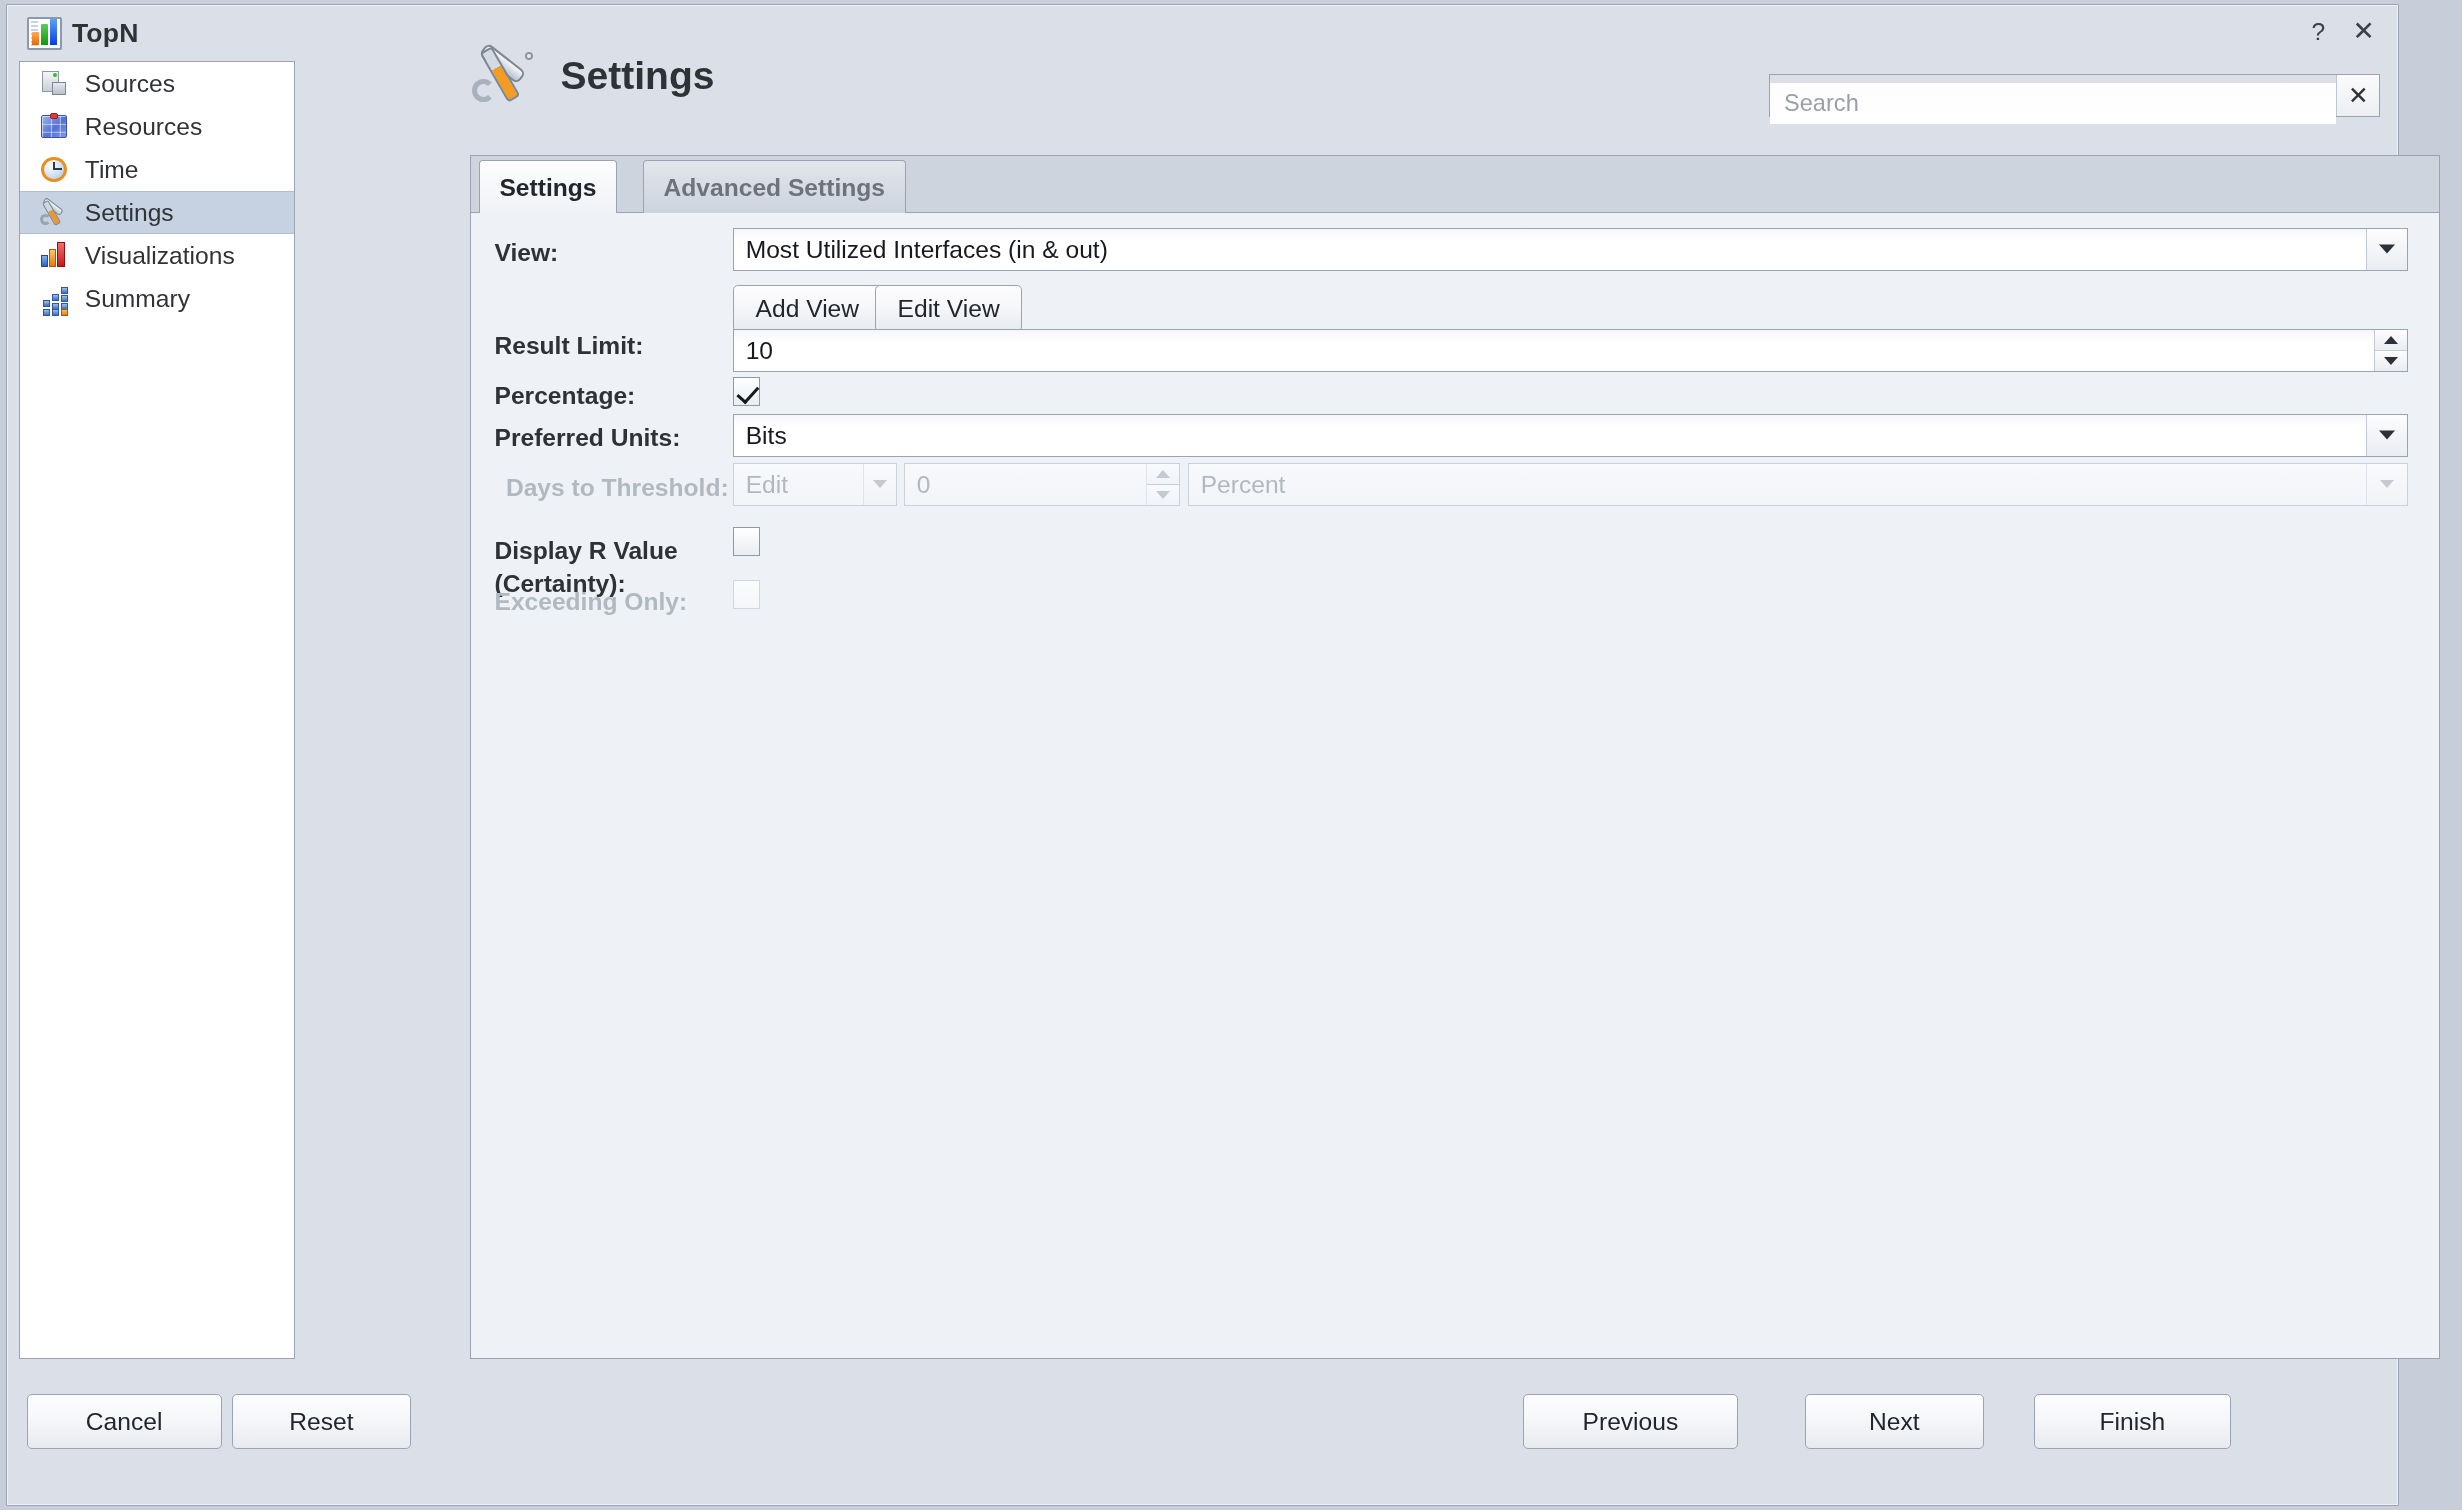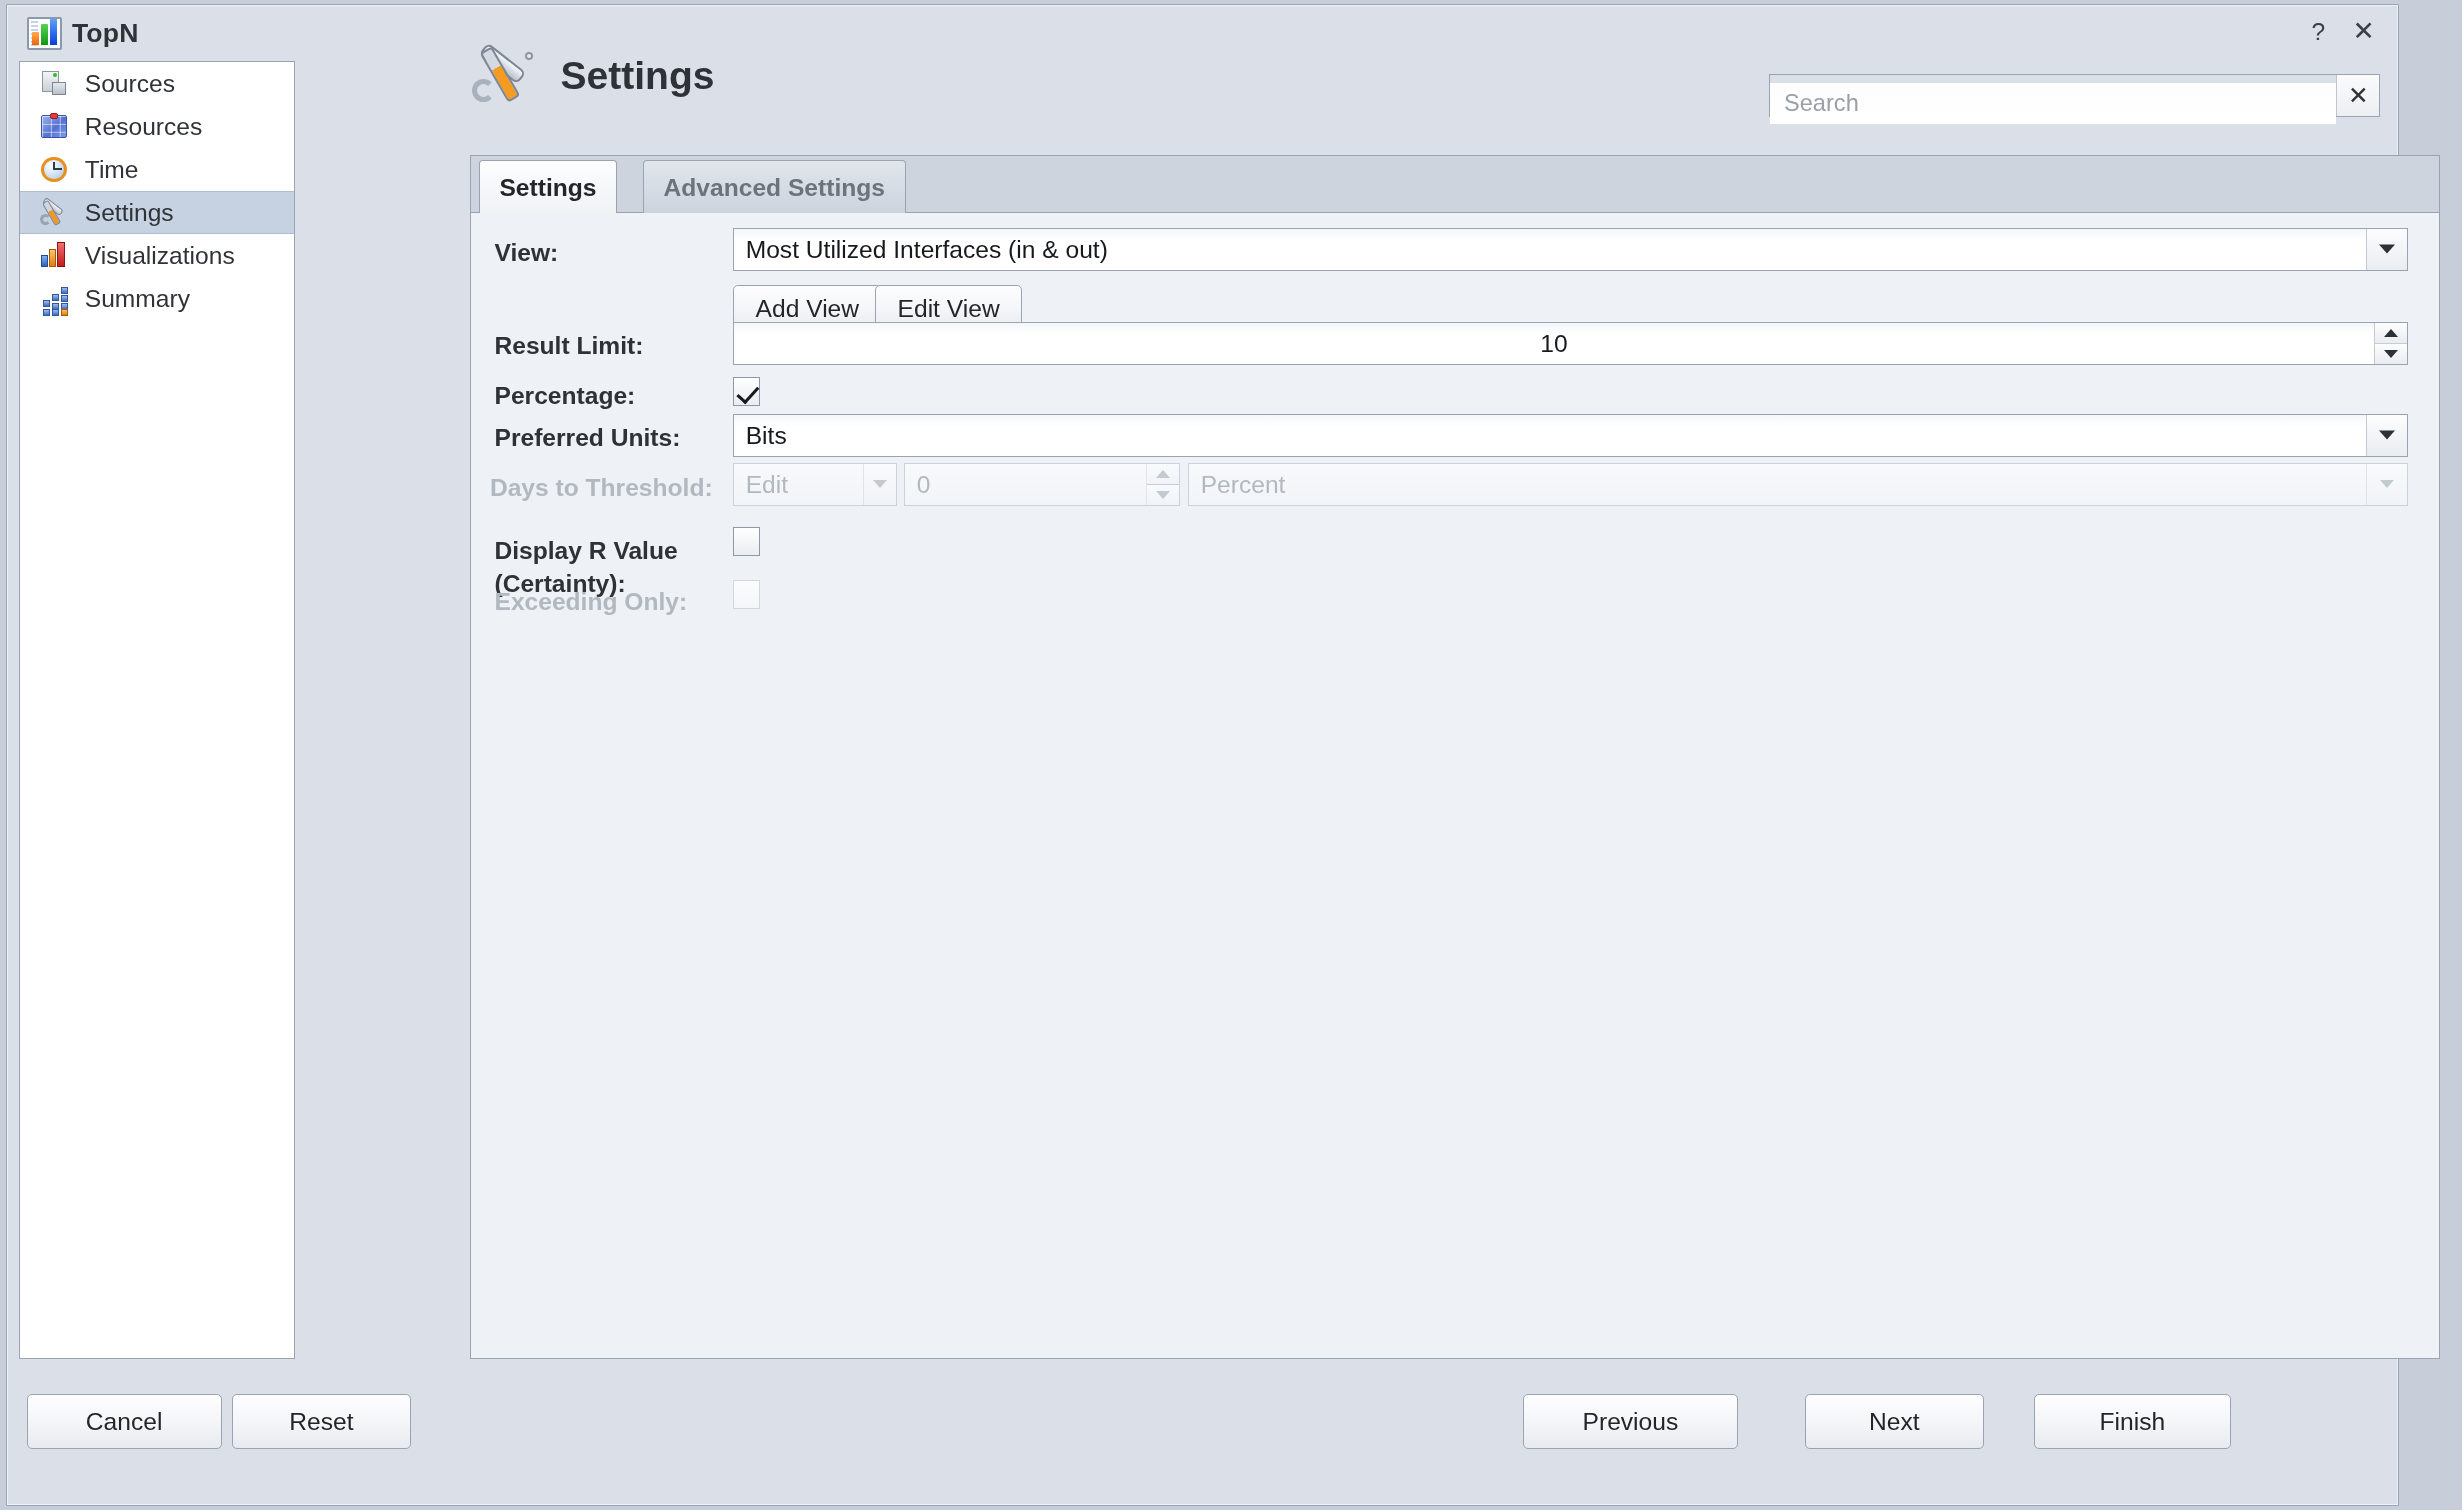--- a/index.html
+++ b/index.html
@@ -547,21 +547,21 @@
       <div class="fld" style="left:262px; top:13.8px; width:1675px;">
         <div class="combo">
           <div class="txt">Most Utilized Interfaces (in &amp; out)</div>
           <div class="arrow"></div>
         </div>
       </div>
       <button class="btn" style="position:absolute; left:262px; top:71px;">Add View</button>
       <button class="btn" style="position:absolute; left:404px; top:71px;">Edit View</button>
 
       <div class="lbl-col" style="left:23.6px; top:115px;">Result Limit:</div>
-      <div class="fld" style="left:262px; top:108px; width:1675px;text-align:center;">
+      <div class="fld" style="left:262px; top:115px; width:1675px;">
         <div class="spin">
           <div class="txt">10</div>
           <div class="btns">
             <div class="up"></div>
             <div class="down"></div>
           </div>
         </div>
       </div>
 
       <div class="lbl-col" style="left:23.6px; top:165px;">Percentage:</div>
@@ -570,21 +570,21 @@
       </div>
 
       <div class="lbl-col" style="left:23.6px; top:207px;">Preferred Units:</div>
       <div class="fld" style="left:262px; top:200px; width:1675px;">
         <div class="combo">
           <div class="txt">Bits</div>
           <div class="arrow"></div>
         </div>
       </div>
 
-      <div class="lbl-col disabled" style="left:19px; top:257px;">Days to Threshold:</div>
+      <div class="lbl-col disabled" style="left:35px; top:257px;">Days to Threshold:</div>
       <div class="fld" style="left:262px; top:249px; width:164px;">
         <div class="combo disabled">
           <div class="txt">Edit</div>
           <div class="arrow" style="width:33px"></div>
         </div>
       </div>
       <div class="fld" style="left:433px; top:249px; width:276px;">
         <div class="spin disabled">
           <div class="txt">0</div>
           <div class="btns">

